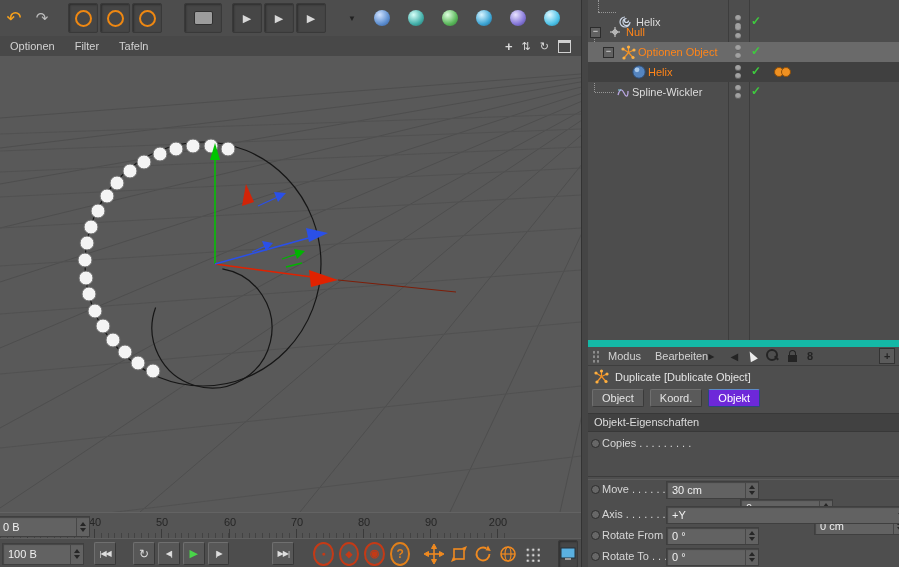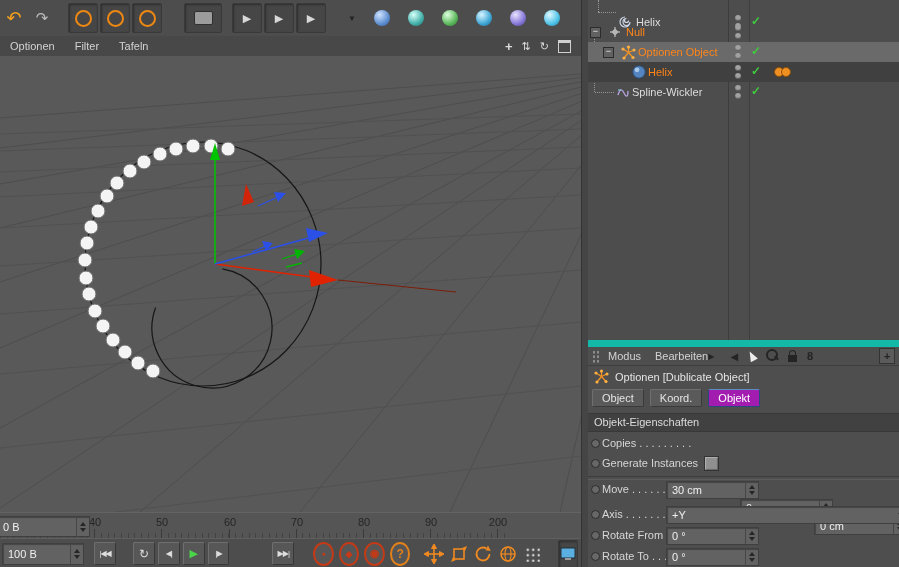--- a/index.html
+++ b/index.html
@@ -71,21 +71,21 @@
   .grip{width:8px;height:13px;background:radial-gradient(circle,#8f8f8f 1px,transparent 1.3px);background-size:4px 4.5px;margin:0 8px 0 4px;}
   .magicon{position:relative;width:8px;height:8px;border:2px solid #242424;border-radius:50%;margin-top:-2px;}
   .magicon::after{content:"";position:absolute;left:6px;top:6px;width:5px;height:2px;background:#242424;transform:rotate(45deg);}
   .lockicon{position:relative;width:9px;height:7px;background:#242424;margin-top:5px;}
   .lockicon::before{content:"";position:absolute;left:1px;top:-5px;width:5px;height:5px;border:1.5px solid #242424;border-bottom:none;border-radius:4px 4px 0 0;}
   .cursoricon{width:0;height:0;border-left:4px solid transparent;border-right:4px solid transparent;border-bottom:10px solid #ececec;transform:rotate(-28deg);}
   .addbox{width:14px;height:14px;border:1px solid #333;background:#5b5b5b;color:#242424;display:flex;align-items:center;justify-content:center;font-size:11px;font-weight:bold;}
   #am-title{position:absolute;left:0;top:20px;width:100%;height:20px;display:flex;align-items:center;gap:6px;padding-left:6px;color:#e4e4e4;}
   #am-tabs{position:absolute;left:4px;top:42px;height:18px;}
   .tab{display:inline-block;height:16px;line-height:16px;padding:0 9px;background:#5a5a5a;border:1px solid #3a3a3a;border-top-color:#6f6f6f;border-left-color:#6f6f6f;border-radius:2px;margin-right:3px;color:#e4e4e4;}
-  .tab.active{background:#a21caf;border-color:#28497c;border-top-color:#5d8cc8;color:#fff;}
+  .tab.active{background:#6d28d9;border-color:#28497c;border-top-color:#5d8cc8;color:#fff;}
   #am-section{position:absolute;left:0;top:66px;width:100%;height:17px;background:#414141;border-top:1px solid #383838;border-bottom:1px solid #383838;line-height:17px;padding-left:6px;color:#dcdcdc;}
   .am-row{position:absolute;left:0;width:100%;height:16px;line-height:16px;}
   .am-label{color:#d6d6d6;white-space:nowrap;}
   .hr{position:absolute;left:0;width:100%;height:2px;border-top:1px solid #3c3c3c;border-bottom:1px solid #5c5c5c;}
 </style>
 </head>
 <body>
 
 <div id="app">
 
@@ -430,41 +430,36 @@
               <line x1="7.5" y1="7.5" x2="3" y2="13"></line>
               <line x1="7.5" y1="7.5" x2="2" y2="4"></line>
           </g>
           <circle cx="7.5" cy="2" r="1.6" fill="#ffb040"></circle>
             <circle cx="13" cy="5" r="1.6" fill="#ffb040"></circle>
           <circle cx="12" cy="12.5" r="1.6" fill="#ffb040"></circle>
             <circle cx="3" cy="13" r="1.6" fill="#ffb040"></circle>
             <circle cx="2" cy="4" r="1.6" fill="#ffb040"></circle>
         </svg>
       </span>
-      <span>Optionen [Dublicate Object]</span>
+      <span>Duplicate [Dublicate Object]</span>
     </div>
 
     <div id="am-tabs">
       <span class="tab">Object</span>
       <span class="tab">Koord.</span>
       <span class="tab active">Objekt</span>
     </div>
 
     <div id="am-section">Objekt-Eigenschaften</div>
 
     <div class="am-row" style="top:88px">
       <span class="keycircle abs" style="left:3px;top:4px"></span>
       <span class="am-label abs" style="left:14px">Copies . . . . . . . . .</span>
     </div>
 
-    <div class="am-row" style="top:108px">
-      <span class="keycircle abs" style="left:3px;top:4px"></span>
-      <span class="am-label abs" style="left:14px">Generate Instances</span>
-      <span class="checkbox abs" style="left:116px;top:1px"></span>
-    </div>
 
     <div class="hr" style="top:129px"></div>
 
     <div class="am-row" style="top:134px">
       <span class="keycircle abs" style="left:3px;top:4px"></span>
       <span class="am-label abs" style="left:14px">Move . . . . . . . .</span>
       <div class="field abs" style="left:78px;top:0;width:72px;height:16px">
         <span>30 cm</span>
         <span class="spin">
             <i class="up"></i>

